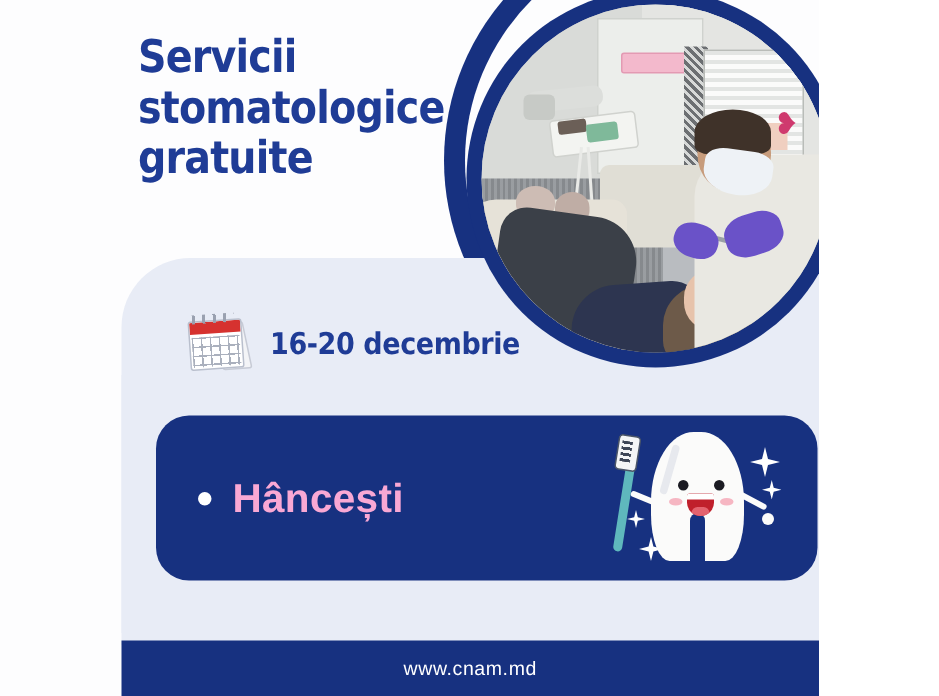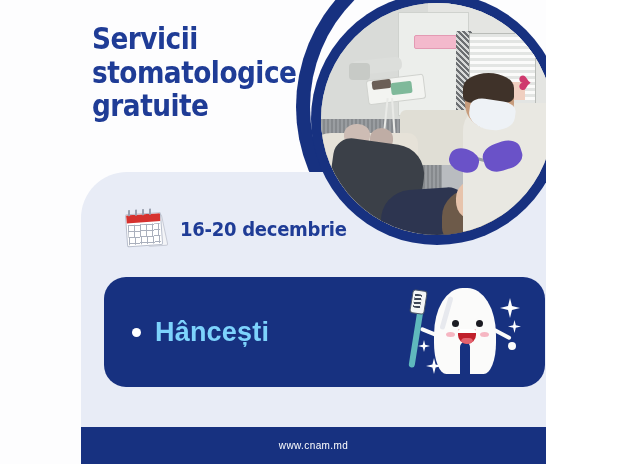--- a/index.html
+++ b/index.html
@@ -213,21 +213,21 @@
     top: 0;
     height: 110px;
     display: flex;
     align-items: center;
     gap: 14px;
   }
   .city-bullet {
     width: 9px; height: 9px; border-radius: 50%; background: #ffffff; flex:0 0 auto;
   }
   .city-name {
-    color: #7dd3fc;
+    color: #f9a8d4;
     font-family: "Liberation Sans", sans-serif;
     font-weight: bold;
     font-size: 27px;
     letter-spacing: 0.2px;
     white-space: nowrap;
   }
 
   
   .mascot { position:absolute; left:392px; top:280px; width:142px; height:106px; }
   .tooth-body {
@@ -289,21 +289,21 @@
     width: 465px;
     height: 37px;
     background: #173180;
   }
   .footer-url {
     position: absolute;
     left: 0; top: 0; right: 0; bottom: 0;
     display: flex; align-items: center; justify-content: center;
     color: #ffffff;
     font-family: "Liberation Sans", sans-serif;
-    font-size: 10px;
+    font-size: 13px;
     letter-spacing: 0.4px;
   }
 
   
   .letterbox-right {
     position: absolute;
     left: 546px; top: 0; width: 80px; height: 464px;
     background: #ffffff;
   }
 </style>

